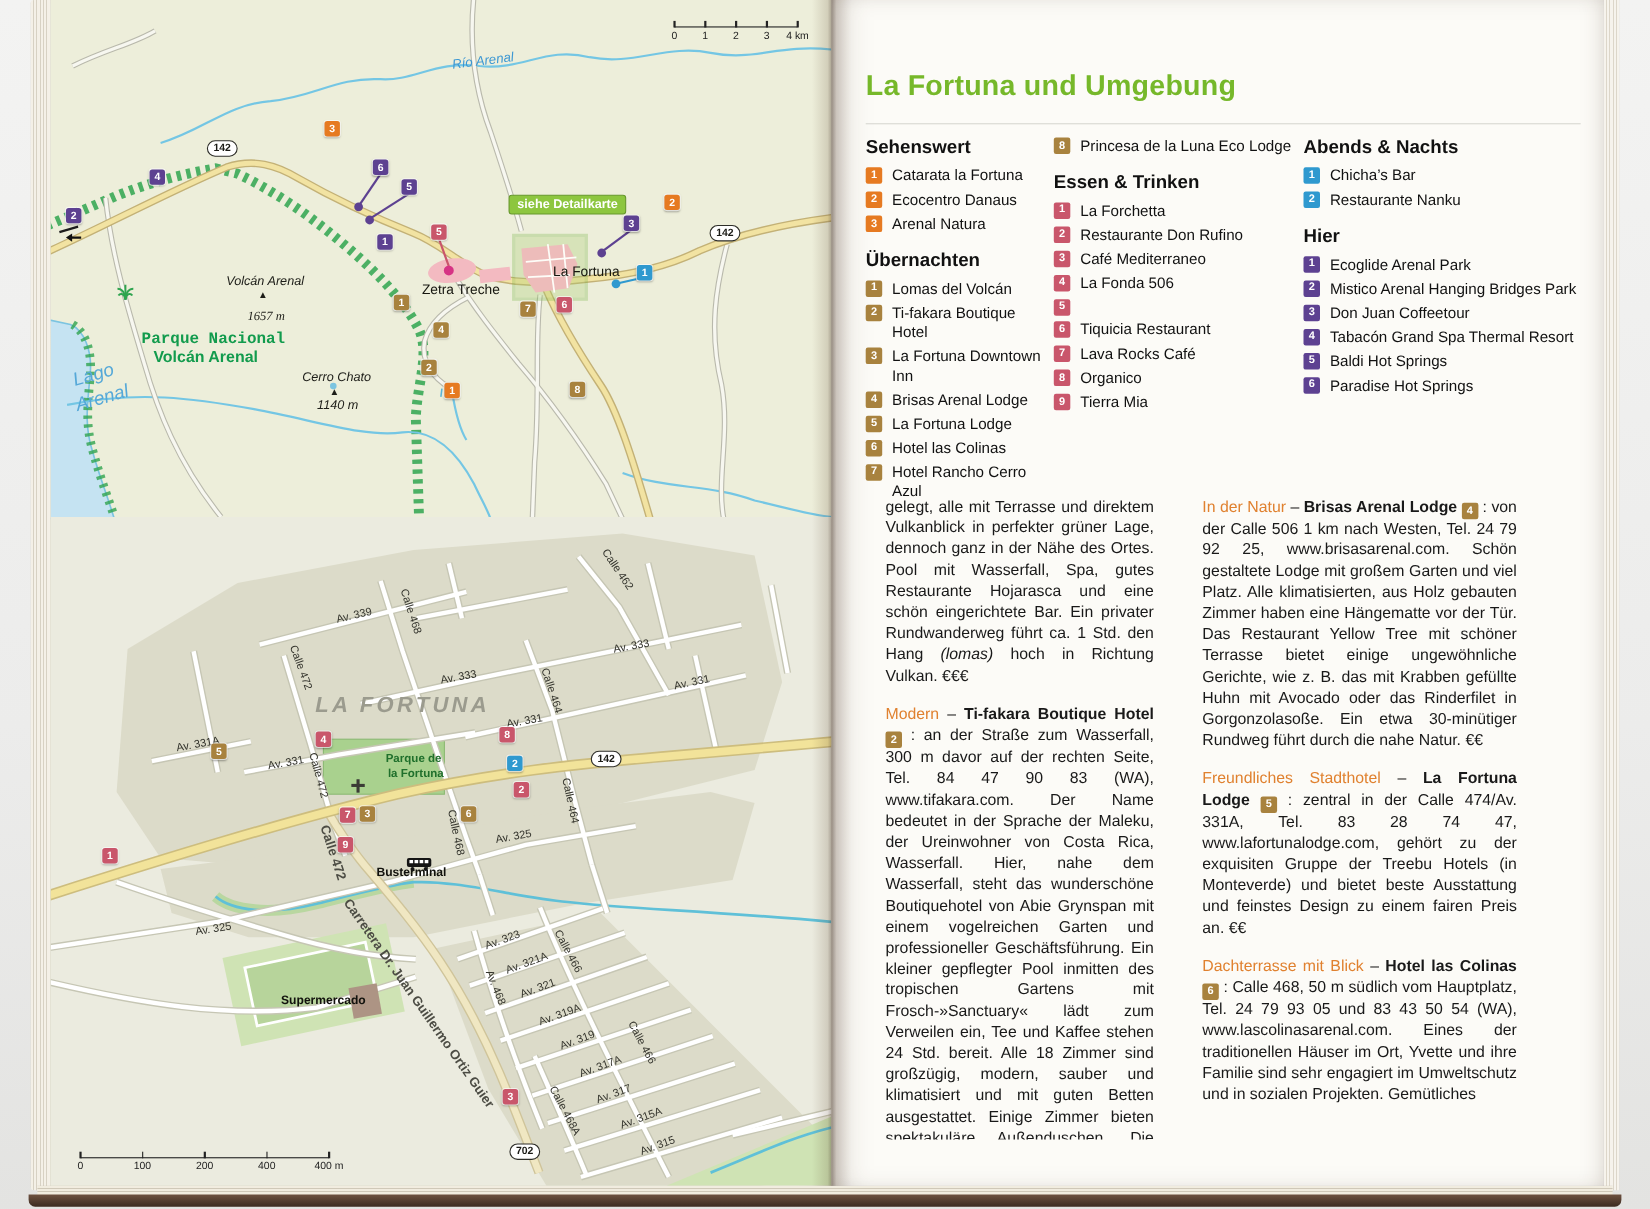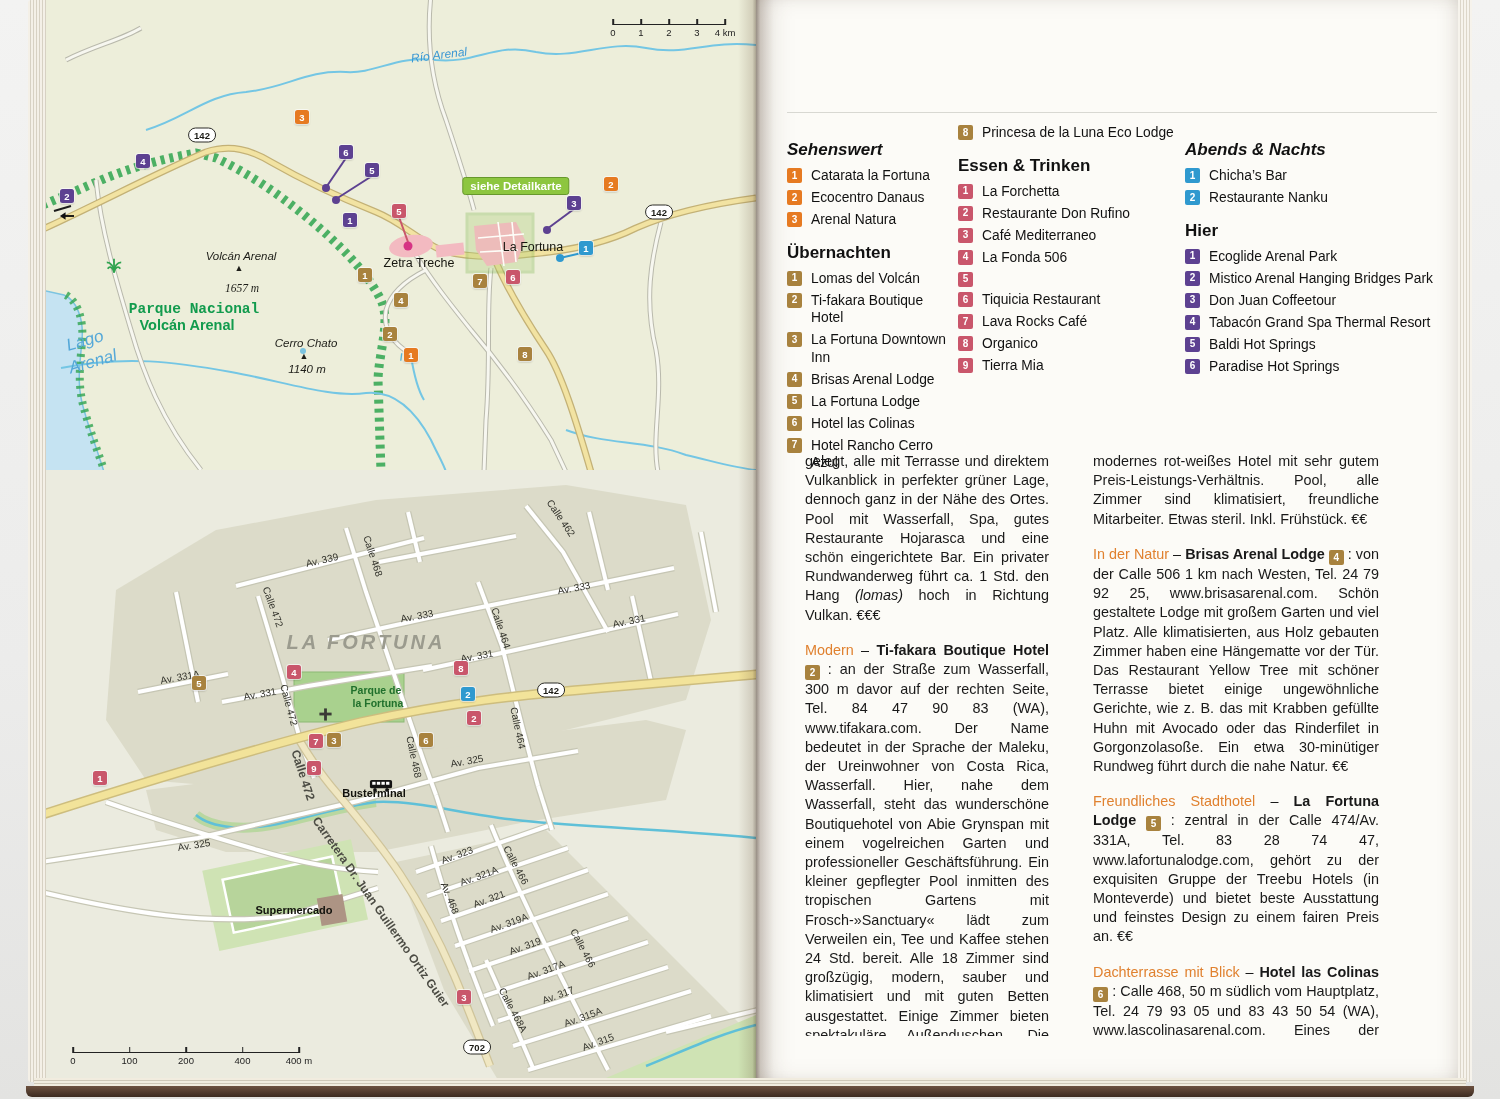--- a/index.html
+++ b/index.html
@@ -48,21 +48,21 @@
   
   .rp-inner{position:absolute;left:31px;top:0;width:640px;height:1078px;}
   .page-title{position:absolute;left:0;top:62px;font-size:26px;font-weight:bold;color:#76b82a;letter-spacing:.2px;}
   .title-rule{position:absolute;left:0;top:112px;width:650px;border-top:1px solid #d8d8d2;}
   .legend{position:absolute;left:0;top:120px;width:660px;display:flex;}
   .lg-col{box-sizing:border-box;}
   .lg-col.c1{width:171px;}
   .lg-col.c2{width:227px;}
   .lg-col.c3{width:262px;}
   .lg-h{font-size:17px;font-weight:bold;color:#111;margin:14px 0 7px 0;}
-  .lg-col .lg-sec:first-child .lg-h{margin-top:20px;font-style:italic;}
+  .lg-col .lg-sec:first-child .lg-h{margin-top:4px;}
   .lg-item{display:flex;gap:9px;margin:0 0 4.5px 0;font-size:13.8px;line-height:17.5px;color:#111;}
   .sq{flex:0 0 15px;width:15px;height:15px;border-radius:2px;color:#fff;font-weight:bold;font-size:10px;
       display:flex;align-items:center;justify-content:center;margin-top:1px;}
   .lg-lbl{flex:1;}
   .lg-pad{height:4px;}
   
   .col{position:absolute;top:436px;overflow:hidden;font-size:14.4px;line-height:19.2px;color:#191919;text-align:justify;}
   .col.c1{left:2px;width:276px;height:600px;}
   .col.c2{left:290px;width:318px;height:600px;}
   .para{margin:16px;}
@@ -413,20 +413,21 @@
           <span class="sb-tick" style="left: 75%;"></span>
           <span class="sb-lab" style="left: 75%;">400</span>
           <span class="sb-tick" style="left: 100%;"></span>
           <span class="sb-lab" style="left: 100%;">400 m</span>
         </div>
     </div>
   </div>
 
   <div class="page right-page">
     <div class="rp-inner">
+      <div class="page-title">La Fortuna und Umgebung</div>
       <div class="title-rule"></div>
 
       <div class="legend">
         <div class="lg-col c1">
             <div class="lg-sec">
               <div class="lg-h">Sehenswert</div>
               <div class="lg-item">
                 <span class="sq sight">1</span>
                 <span class="lg-lbl">Catarata la Fortuna</span>
               </div>
@@ -559,21 +560,20 @@
             </div>
           </div>
       </div>
 
       <div class="col c1">
           <p class="para"><span>gelegt, alle mit Terrasse und direktem Vulkanblick in perfekter grüner Lage, dennoch ganz in der Nähe des Ortes. Pool mit Wasserfall, Spa, gutes Restaurante Hojarasca und eine schön eingerichtete Bar. Ein privater Rundwanderweg führt ca. 1 Std. den Hang </span><span class="italic">(lomas)</span><span> hoch in Richtung Vulkan. €€€</span></p>
           <p class="para"><span class="lead">Modern</span><span> – </span><span class="bold">Ti-fakara Boutique Hotel </span><span class="tbadge">2</span><span> : an der Straße zum Wasserfall, 300 m davor auf der rechten Seite, Tel. 84 47 90 83 (WA), www.tifakara.com. Der Name bedeutet in der Sprache der Maleku, der Ureinwohner von Costa Rica, Wasserfall. Hier, nahe dem Wasserfall, steht das wunderschöne Boutiquehotel von Abie Grynspan mit einem vogelreichen Garten und professioneller Geschäftsführung. Ein kleiner gepflegter Pool inmitten des tropischen Gartens mit Frosch-»Sanctuary« lädt zum Verweilen ein, Tee und Kaffee stehen 24 Std. bereit. Alle 18 Zimmer sind großzügig, modern, sauber und klimatisiert und mit guten Betten ausgestattet. Einige Zimmer bieten spektakuläre Außenduschen. Die Preise schwanken sehr stark je nach Verfügbarkeit. €€€</span></p>
           <p class="para"><span class="lead">Businesshotel</span><span> – </span><span class="bold">La Fortuna Downtown Inn </span><span class="tbadge">3</span><span> : Calle 470, mitten im Ortszentrum, gegenüber der Kirche, Tel. 40 00 20 27 und 85 27 46 77 (WA), www.lafortunadowntown.com. Ein zentral gelegenes, sauberes,</span></p>
         </div>
       <div class="col c2">
-          <p class="para"><span>modernes rot-weißes Hotel mit sehr gutem Preis-Leistungs-Verhältnis. Pool, alle Zimmer sind klimatisiert, freundliche Mitarbeiter. Etwas steril. Inkl. Frühstück. €€</span></p>
           <p class="para"><span class="lead">In der Natur</span><span> – </span><span class="bold">Brisas Arenal Lodge </span><span class="tbadge">4</span><span> : von der Calle 506 1 km nach Westen, Tel. 24 79 92 25, www.brisasarenal.com. Schön gestaltete Lodge mit großem Garten und viel Platz. Alle klimatisierten, aus Holz gebauten Zimmer haben eine Hängematte vor der Tür. Das Restaurant Yellow Tree mit schöner Terrasse bietet einige ungewöhnliche Gerichte, wie z. B. das mit Krabben gefüllte Huhn mit Avocado oder das Rinderfilet in Gorgonzolasoße. Ein etwa 30-minütiger Rundweg führt durch die nahe Natur. €€</span></p>
           <p class="para"><span class="lead">Freundliches Stadthotel</span><span> – </span><span class="bold">La Fortuna Lodge </span><span class="tbadge">5</span><span> : zentral in der Calle 474/Av. 331A, Tel. 83 28 74 47, www.lafortunalodge.com, gehört zu der exquisiten Gruppe der Treebu Hotels (in Monteverde) und bietet beste Ausstattung und feinstes Design zu einem fairen Preis an. €€</span></p>
           <p class="para"><span class="lead">Dachterrasse mit Blick</span><span> – </span><span class="bold">Hotel las Colinas </span><span class="tbadge">6</span><span> : Calle 468, 50 m südlich vom Hauptplatz, Tel. 24 79 93 05 und 83 43 50 54 (WA), www.lascolinasarenal.com. Eines der traditionellen Häuser im Ort, Yvette und ihre Familie sind sehr engagiert im Umweltschutz und in sozialen Projekten. Gemütliches</span></p>
         </div>
 
     </div>
   </div>
 
   <div class="spine"></div>
 </div>

